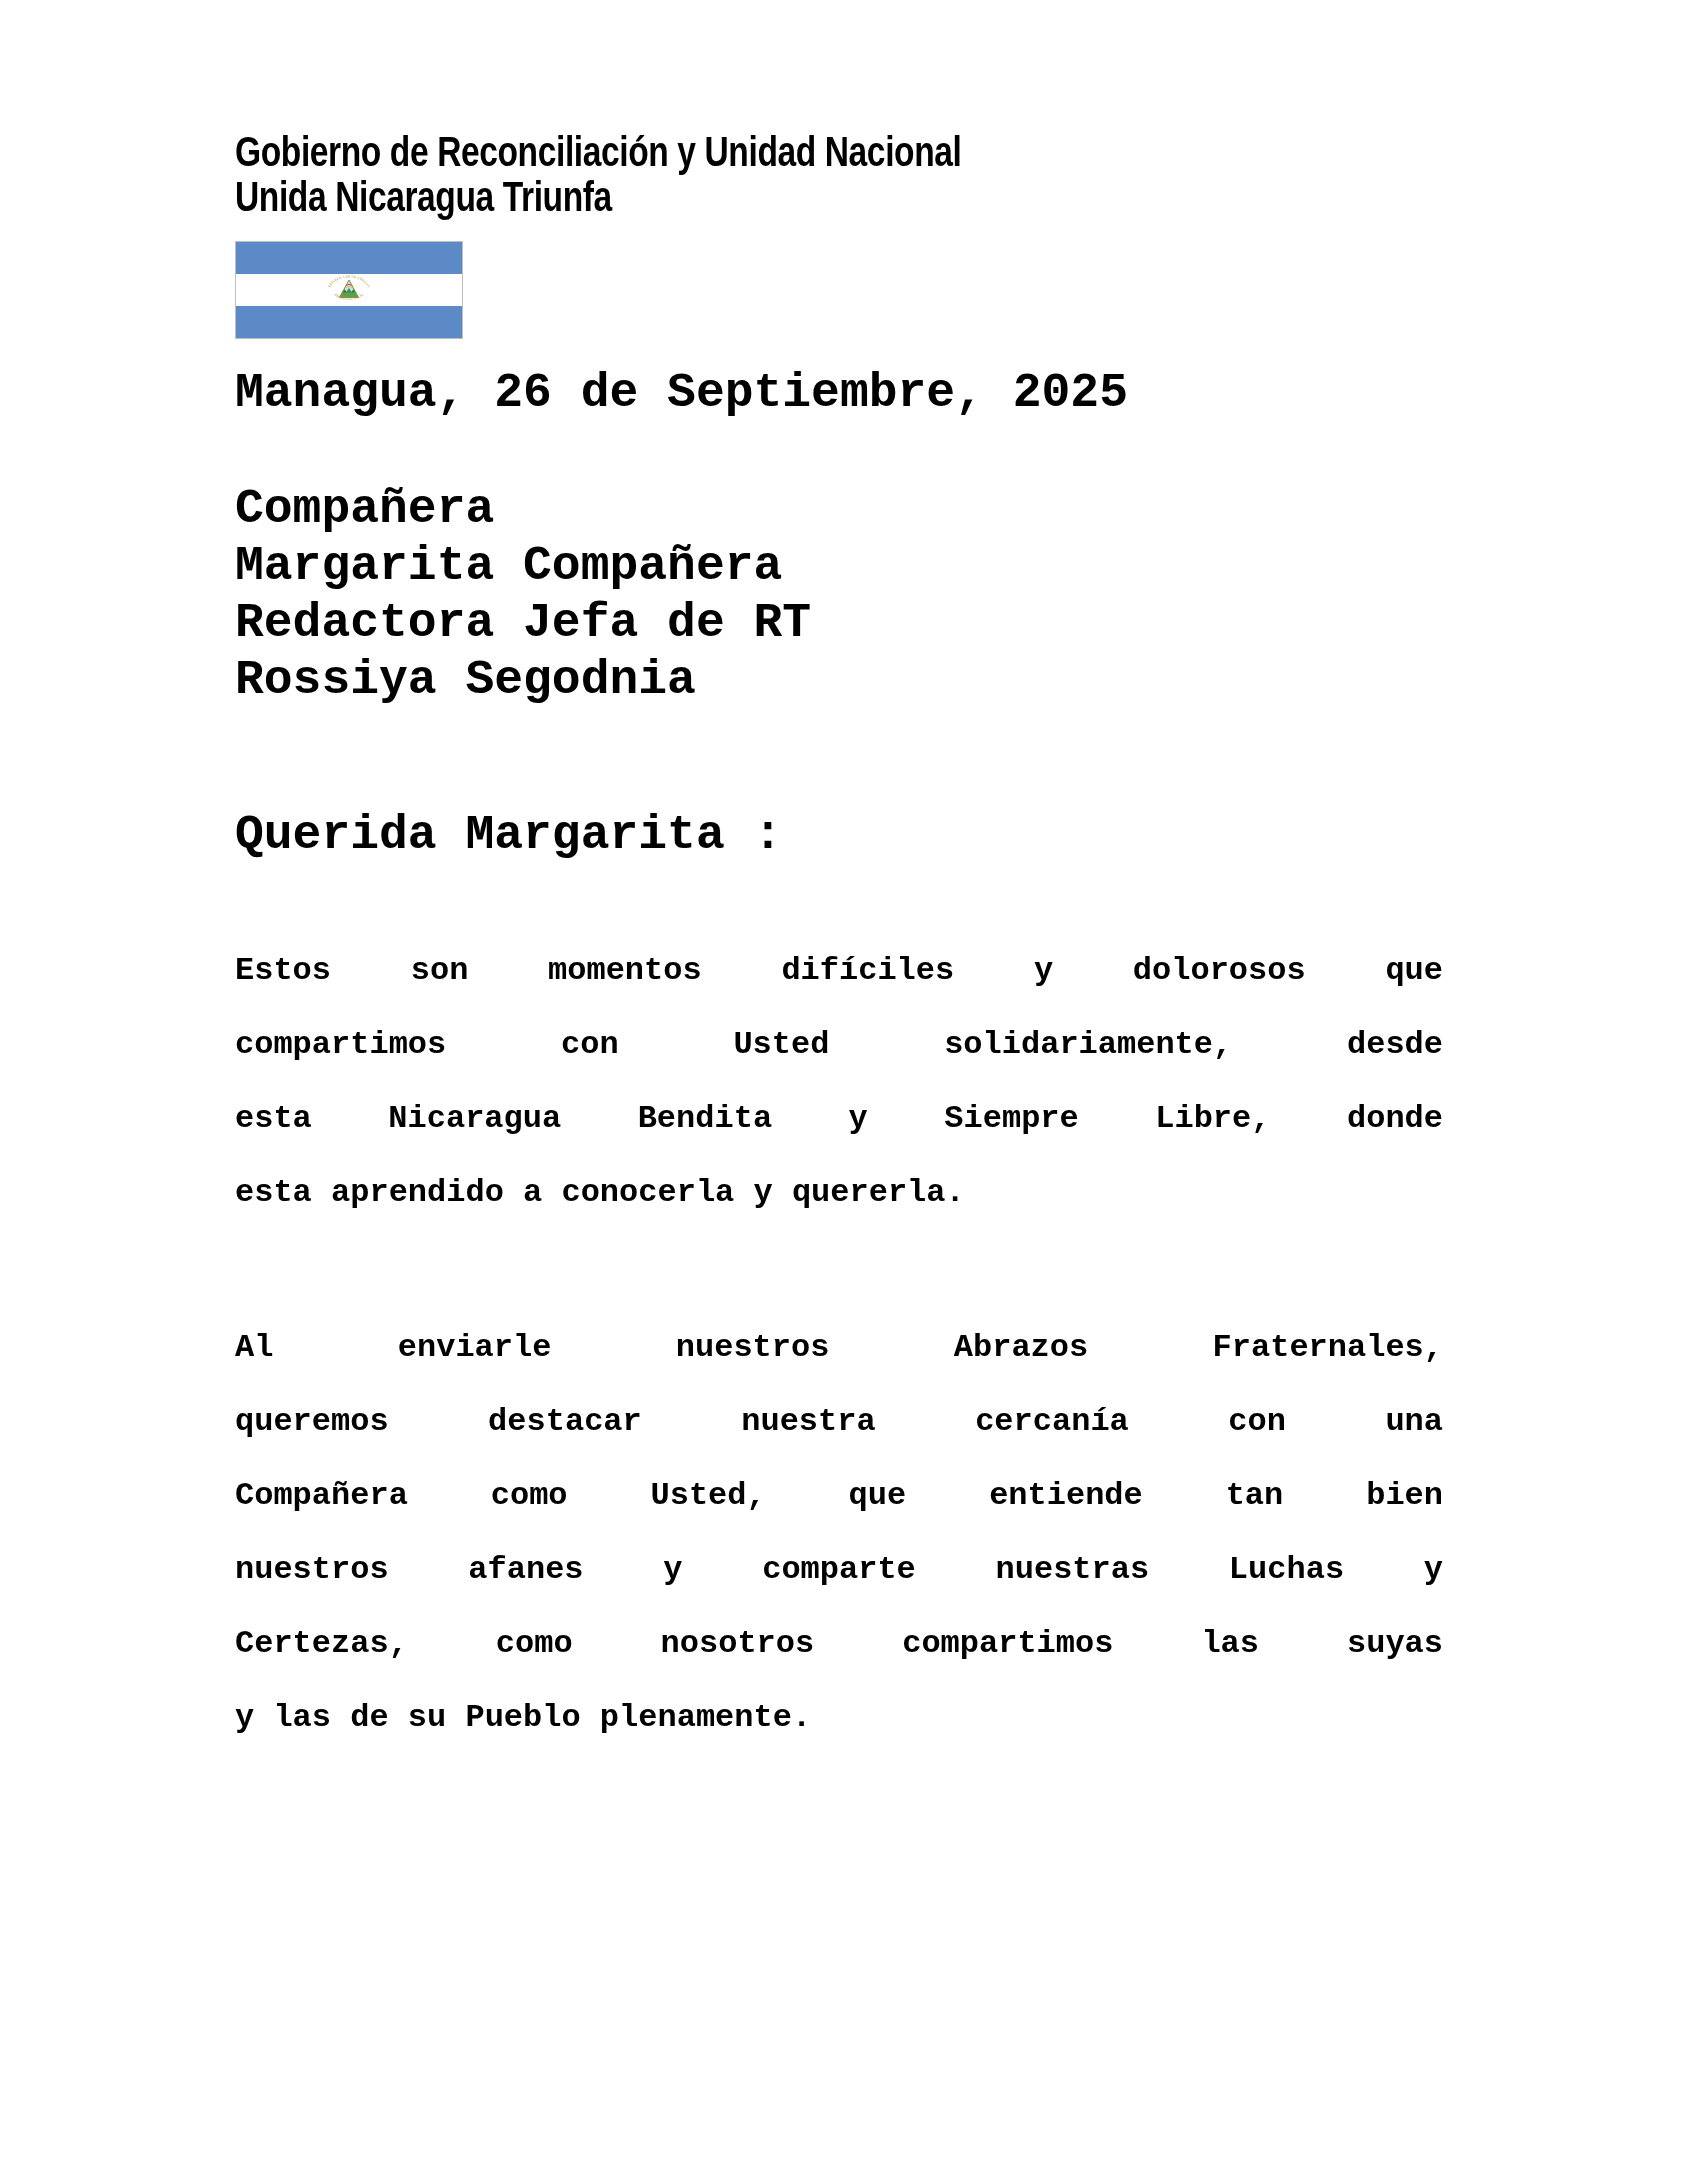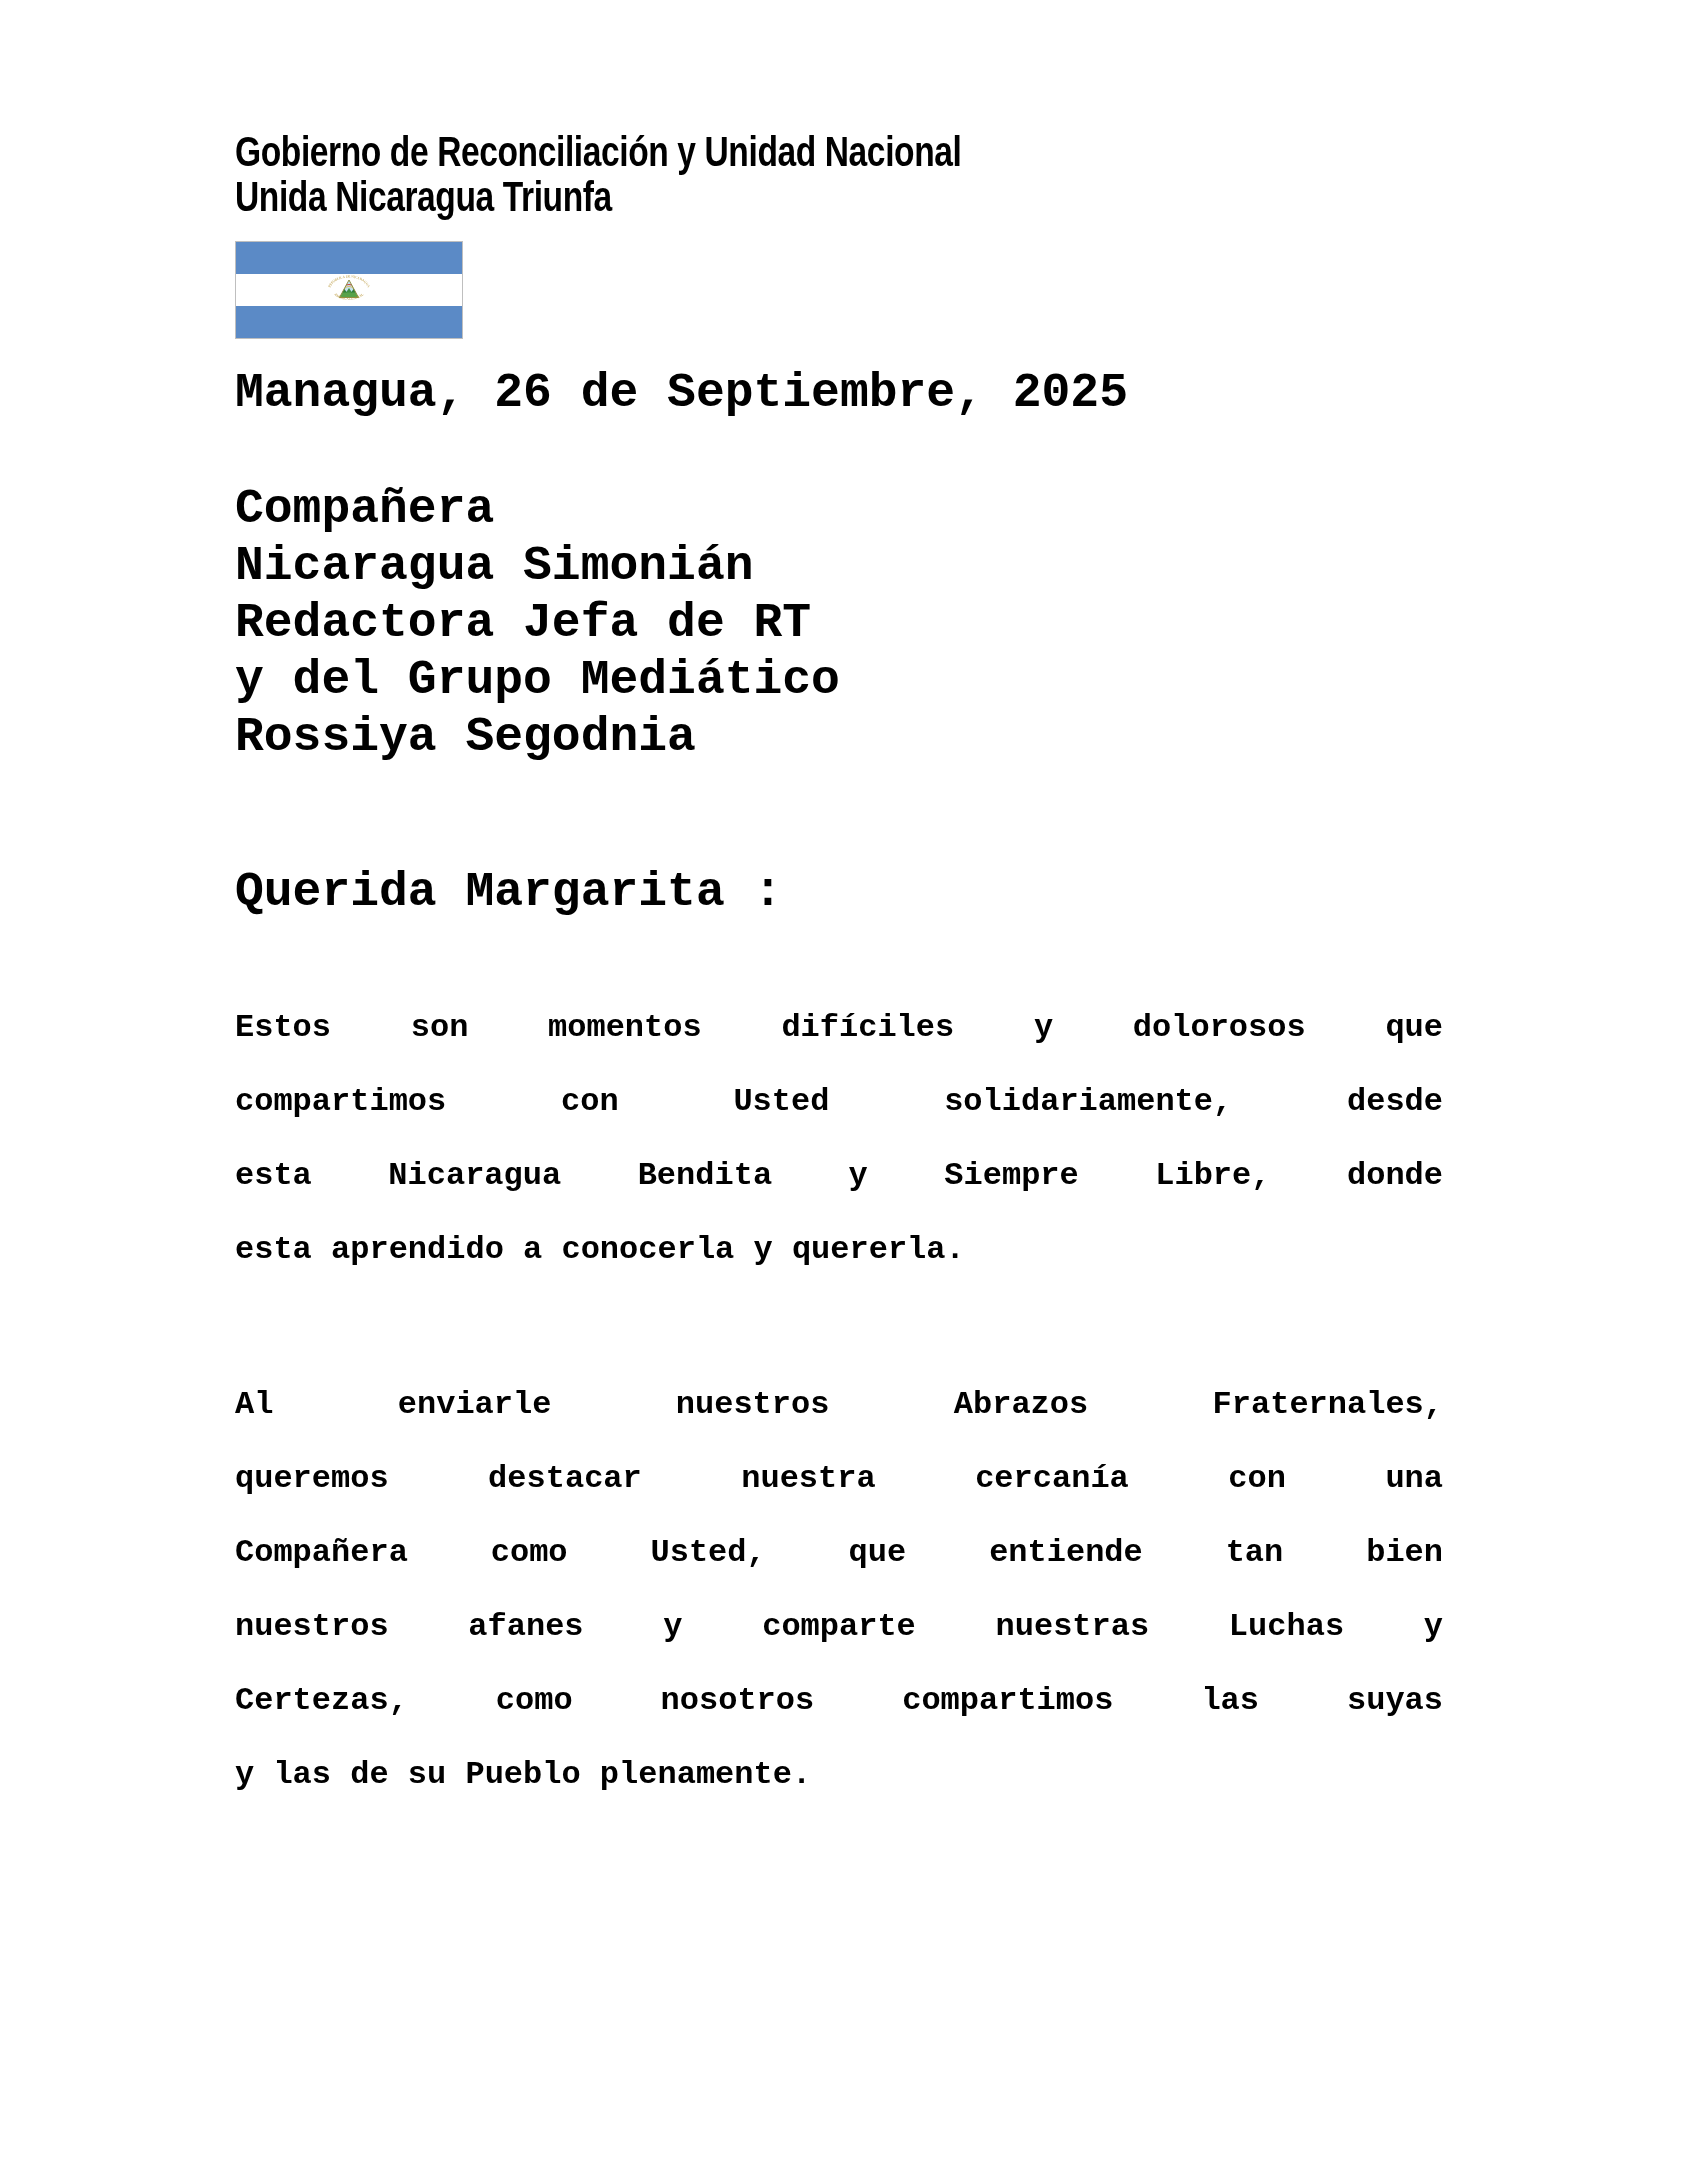--- a/index.html
+++ b/index.html
@@ -115,23 +115,22 @@
           <textPath href="#arcBot" startOffset="50%" text-anchor="middle">AMERICA CENTRAL</textPath>
         </text>
       </svg>
     </div>
   </div>
 
   <div class="mono-lg dateline">Managua, 26 de Septiembre, 2025</div>
 
   <div class="mono-lg recipient">
     <div>Compañera</div>
-    <div>Nicaragua Simonián</div>
+    <div>Margarita Compañera</div>
     <div>Redactora Jefa de RT</div>
-    <div>y del Grupo Mediático</div>
     <div>Rossiya Segodnia</div>
   </div>
 
   <div class="mono-lg salutation">Querida Margarita :</div>
 
   <div class="para first">
     <div class="jline">Estos son momentos difíciles y dolorosos que</div>
     <div class="jline">compartimos con Usted solidariamente, desde</div>
     <div class="jline">esta Nicaragua Bendita y Siempre Libre, donde</div>
     <div class="jline last">esta aprendido a conocerla y quererla.</div>

